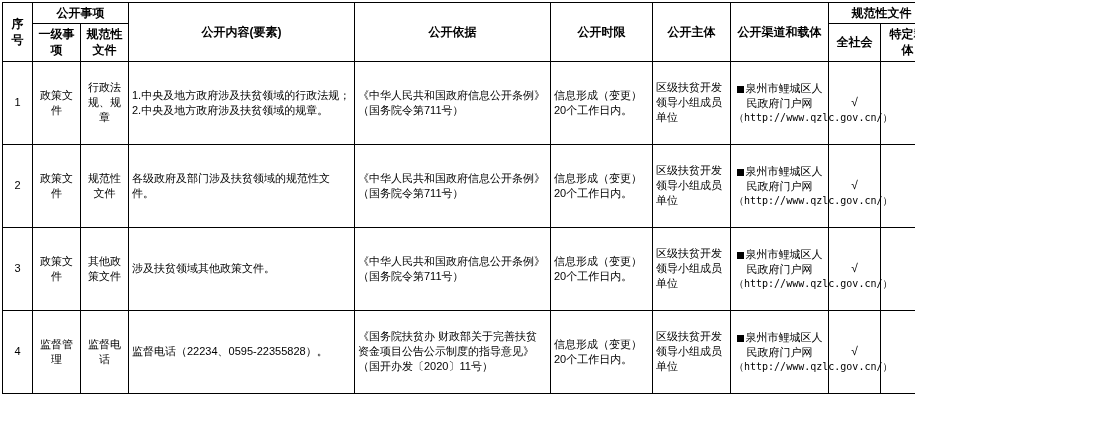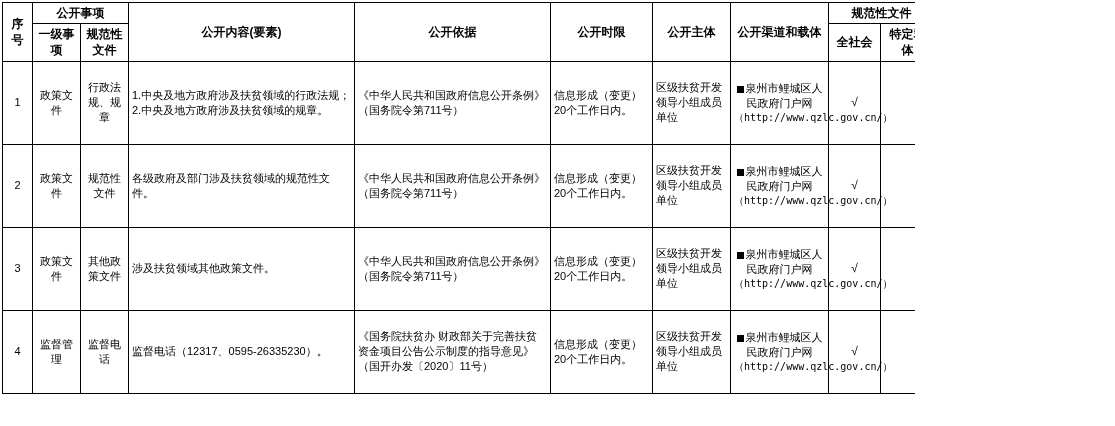--- a/index.html
+++ b/index.html
@@ -196,21 +196,21 @@
         <td class="narrow-center check">√</td>
         <td class="narrow-center check"></td>
         <td class="narrow-center check">√</td>
         <td class="narrow-center check"></td>
       </tr>
 
       <tr>
         <td class="idx body-cell">4</td>
         <td class="c-center">监督管理</td>
         <td class="c-center">监督电话</td>
-        <td class="c-left" style="white-space:pre-line">监督电话（12317、0595-26335230）。</td>
+        <td class="c-left" style="white-space:pre-line">监督电话（22234、0595-22355828）。</td>
         <td class="c-left">《国务院扶贫办 财政部关于完善扶贫资金项目公告公示制度的指导意见》（国开办发〔2020〕11号）</td>
         <td class="c-left">信息形成（变更）20个工作日内。</td>
         <td class="c-left">区级扶贫开发领导小组成员单位</td>
         <td class="channel">
           <span class="bullet"></span><span>泉州市鲤城区人民政府门户网</span>
           <div class="mono">（http://www.qzlc.gov.cn/）</div>
         </td>
         <td class="narrow-center check">√</td>
         <td class="narrow-center check"></td>
         <td class="narrow-center check">√</td>

